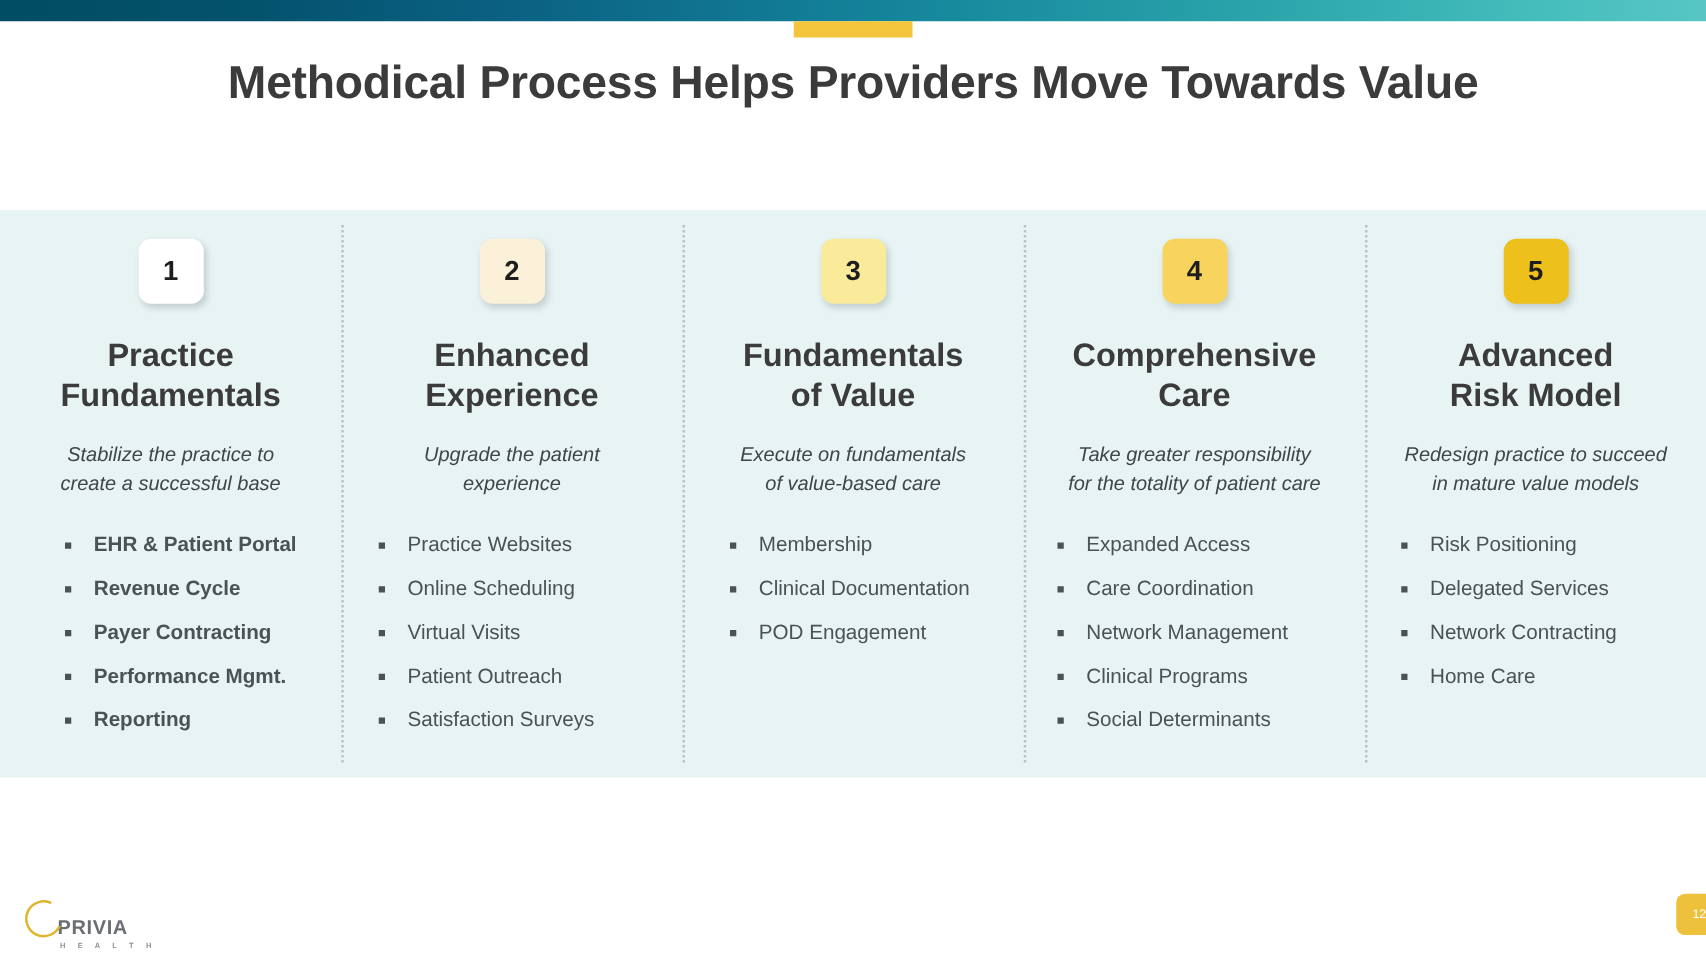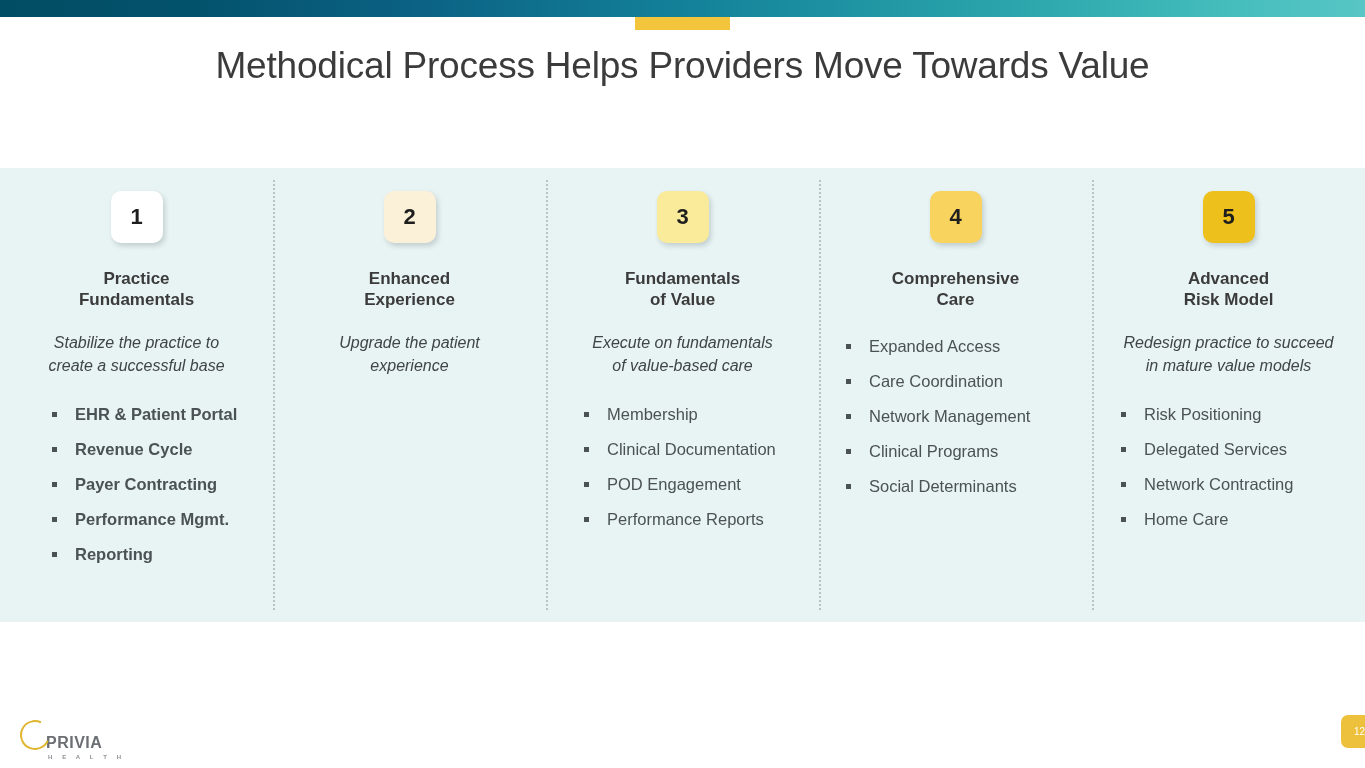--- a/index.html
+++ b/index.html
@@ -40,21 +40,21 @@
   }
 
   
   .title {
     position: absolute;
     top: 45px;
     left: 0;
     width: 1365px;
     text-align: center;
     font-size: 37px;
-    font-weight: normal;
+    font-weight: bold;
     color: #3b3b3b;
     letter-spacing: -0.2px;
     line-height: 1.15;
   }
 
   
   .panel {
     position: absolute;
     top: 168px;
     left: 0;
@@ -100,21 +100,21 @@
     justify-content: center;
     font-size: 22px;
     font-weight: bold;
     color: #1e1e1e;
     box-shadow: 2px 3px 5px rgba(60,80,85,0.22);
   }
 
   
   .col-title {
     margin-top: 26px;
-    font-size: 17px;
+    font-size: 26px;
     font-weight: bold;
     color: #3b3b3b;
     text-align: center;
     line-height: 1.22;
     white-space: pre-line;
   }
 
   
   .col-sub {
     margin-top: 22px;
@@ -246,40 +246,48 @@
         <li>Reporting</li>
       </ul>
     </div>
 
     <div class="col col-2">
       <div class="badge" style="background:#fbf0d8">2</div>
       <div class="col-title">Enhanced
 Experience</div>
       <div class="col-sub">Upgrade the patient
 experience</div>
+      <ul class="col-list">
+        <li>Practice Websites</li>
+        <li>Online Scheduling</li>
+        <li>Virtual Visits</li>
+        <li>Patient Outreach</li>
+        <li>Satisfaction Surveys</li>
+      </ul>
     </div>
 
     <div class="col col-3">
       <div class="badge" style="background:#faeb9b">3</div>
       <div class="col-title">Fundamentals
 of Value</div>
       <div class="col-sub">Execute on fundamentals
 of value-based care</div>
       <ul class="col-list">
         <li>Membership</li>
         <li>Clinical Documentation</li>
         <li>POD Engagement</li>
-        <li>Performance Reports</li>
       </ul>
     </div>
 
     <div class="col col-4">
       <div class="badge" style="background:#f8d45f">4</div>
       <div class="col-title">Comprehensive
 Care</div>
+      <div class="col-sub">Take greater responsibility
+for the totality of patient care</div>
       <ul class="col-list">
         <li>Expanded Access</li>
         <li>Care Coordination</li>
         <li>Network Management</li>
         <li>Clinical Programs</li>
         <li>Social Determinants</li>
       </ul>
     </div>
 
     <div class="col col-5">

